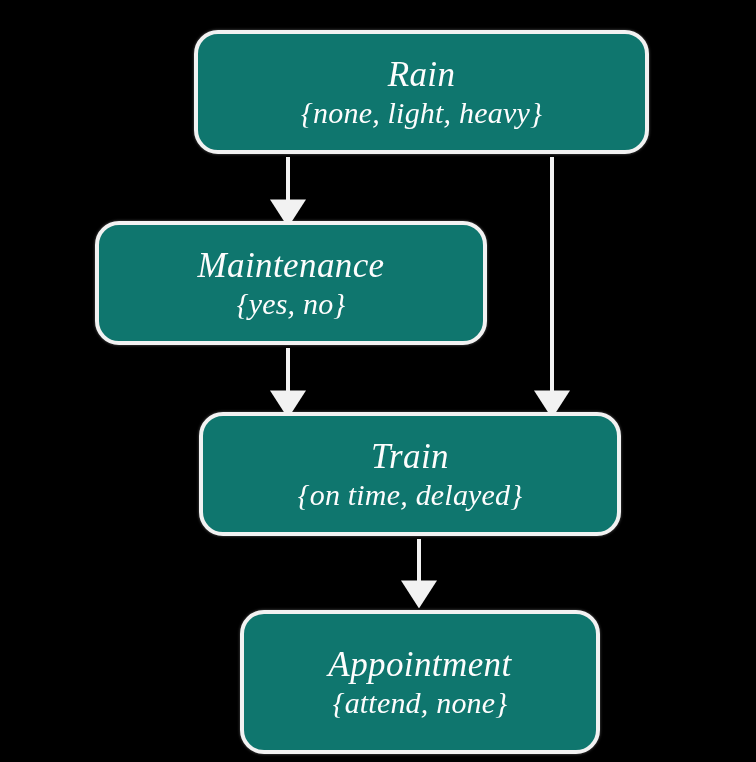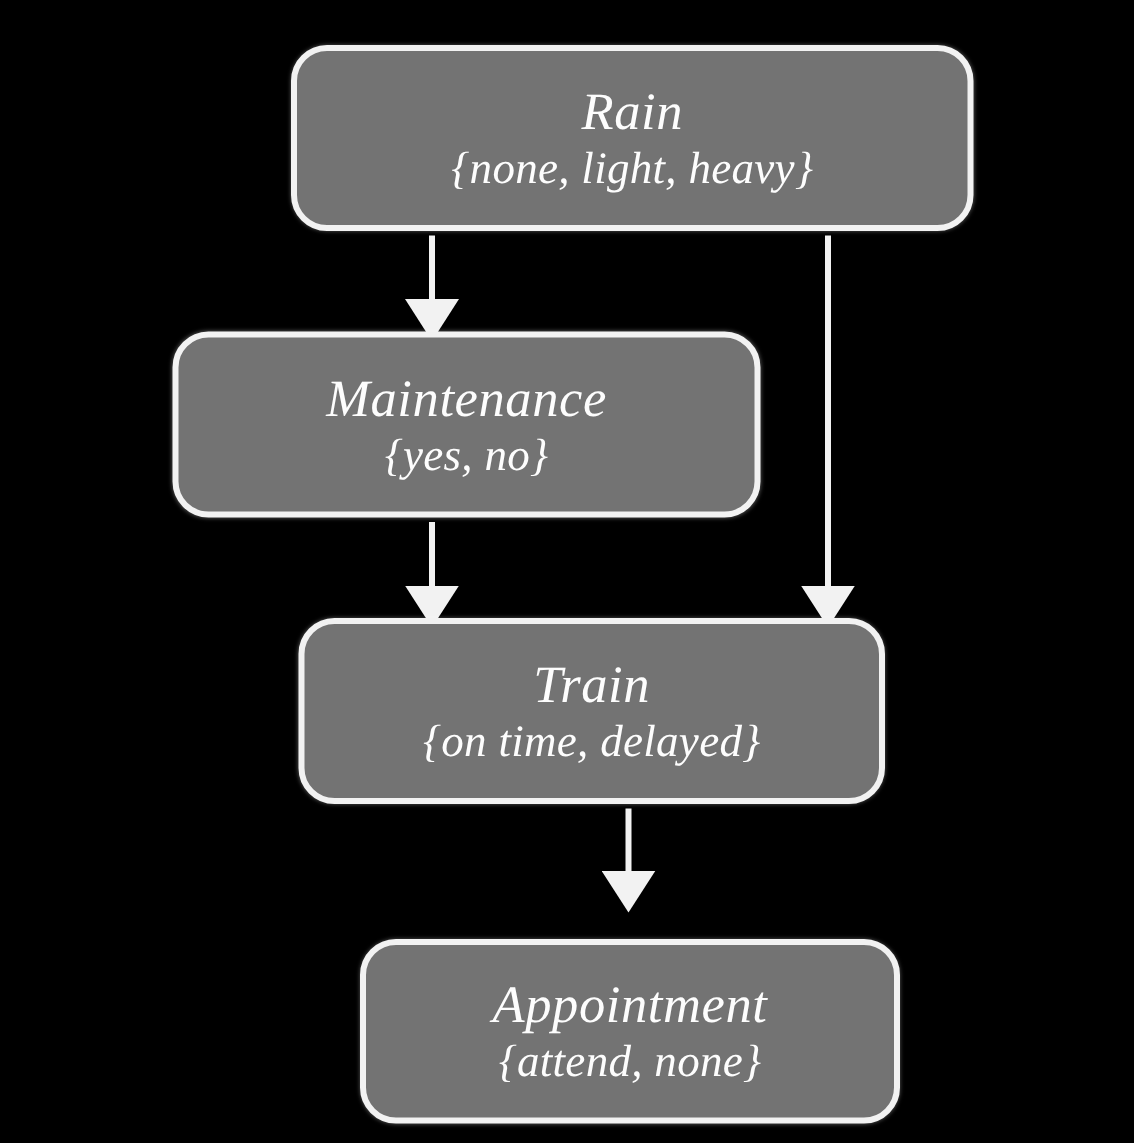--- a/index.html
+++ b/index.html
@@ -21,21 +21,21 @@
     top: 0;
     width: 756px;
     height: 762px;
     pointer-events: none;
   }
   .node {
     position: absolute;
     box-sizing: border-box;
     border: 4px solid #f2f2f2;
     border-radius: 24px;
-    background: #737373;
+    background: #0f766e;
     display: flex;
     flex-direction: column;
     align-items: center;
     justify-content: center;
     color: #fdfdfd;
     font-style: italic;
     line-height: 1.12;
     text-align: center;
     box-shadow: 0 0 3px rgba(255,255,255,0.35);
   }
@@ -45,23 +45,23 @@
     white-space: nowrap;
   }
   .node-states {
     font-size: 30px;
     letter-spacing: 0.2px;
     white-space: nowrap;
     margin-top: 2px;
   }
   
   #node-rain        { left: 194px; top: 30px;  width: 455px; height: 124px; }
-  #node-maintenance { left: 95px;  top: 221px; width: 392px; height: 124px; margin-left: 20px; }
-  #node-train       { left: 199px; top: 412px; width: 391px; height: 124px; }
-  #node-appointment { left: 240px; top: 626px; width: 360px; height: 123px; }
+  #node-maintenance { left: 95px;  top: 221px; width: 392px; height: 124px; }
+  #node-train       { left: 199px; top: 412px; width: 422px; height: 124px; }
+  #node-appointment { left: 240px; top: 610px; width: 360px; height: 144px; }
 </style>
 </head>
 <body>
 
 <div id="canvas">
 
   <svg id="edge-layer" viewBox="0 0 756 762">
     <defs>
       <marker id="arrowhead" markerWidth="7" markerHeight="9" refX="0.4" refY="4.5" orient="auto" markerUnits="strokeWidth">
         <polygon points="0,0 7,4.5 0,9" fill="#f2f2f2"></polygon>

